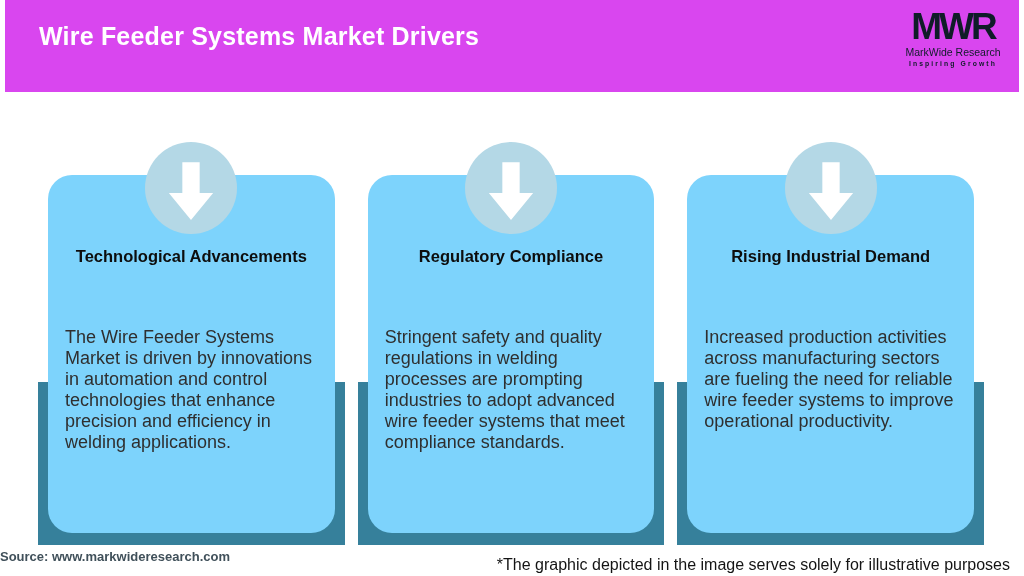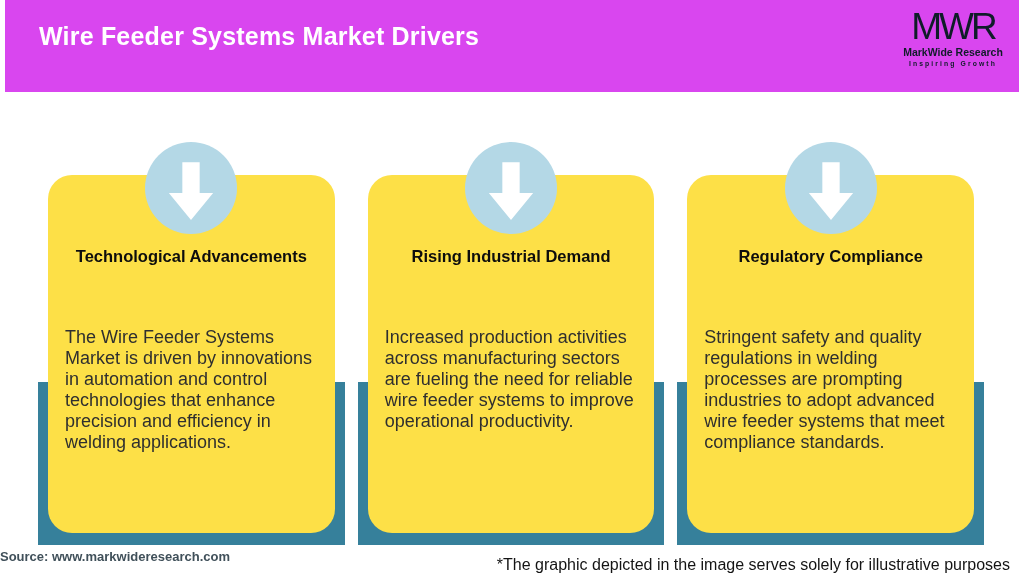--- a/index.html
+++ b/index.html
@@ -16,38 +16,38 @@
   }
   .header-title {
     position:absolute; left:34px; top:22px;
     font-size:25px; font-weight:bold; color:#ffffff; letter-spacing:0.2px;
   }
   .logo {
     position:absolute; right:14px; top:8px; width:104px;
     text-align:center; color:#0f1c28; line-height:1;
   }
   .logo-acronym {
-    font-size:37px; font-weight:400; letter-spacing:-3px;
+    font-size:37px; font-weight:700; letter-spacing:-3px;
     transform:scaleY(0.98); display:inline-block;
   }
-  .logo-name  { font-size:10.5px; font-weight:bold; margin-top:2px; }
+  .logo-name  { font-size:10.5px; font-weight:normal; margin-top:2px; }
   .logo-tagline { font-size:6.8px; font-weight:bold; letter-spacing:2.1px; margin-top:3px; }
 
   
   .cards {
     position:absolute; top:175px; left:48px; right:50px; height:358px;
     display:flex; gap:33px;
   }
   .card-group { position:relative; flex:1; }
   .card-backdrop {
     position:absolute; left:-10px; right:-10px; top:207px; height:163px;
     background:#36809b; z-index:0;
   }
   .card {
-    position:absolute; inset:0; background:#fde047; border-radius:24px; z-index:1;
+    position:absolute; inset:0; background:#7dd3fc; border-radius:24px; z-index:1;
   }
   .arrow-circle {
     position:absolute; top:-33px; left:50%; margin-left:-46px;
     width:92px; height:92px; border-radius:50%;
     background:#b4d8e6; z-index:2;
     display:flex; align-items:center; justify-content:center;
   }
   .arrow-circle svg { width:52px; height:64px; margin-top:8px; }
   .card-title {
     position:absolute; top:72px; left:6px; right:6px;
@@ -91,35 +91,35 @@
     <div class="arrow-circle">
       <svg viewBox="0 0 54 62" aria-hidden="true">
         <path d="M18 0 H36 V32 H50 L27 60 L4 32 H18 Z" fill="#ffffff"></path>
       </svg>
     </div>
   </div>
 
   <div class="card-group">
     <div class="card-backdrop"></div>
     <div class="card">
-      <div class="card-title">Rising Industrial Demand</div>
-      <div class="card-body">Increased production activities across manufacturing sectors are fueling the need for reliable wire feeder systems to improve operational productivity.</div>
+      <div class="card-title">Regulatory Compliance</div>
+      <div class="card-body">Stringent safety and quality regulations in welding processes are prompting industries to adopt advanced wire feeder systems that meet compliance standards.</div>
     </div>
     <div class="arrow-circle">
       <svg viewBox="0 0 54 62" aria-hidden="true">
         <path d="M18 0 H36 V32 H50 L27 60 L4 32 H18 Z" fill="#ffffff"></path>
       </svg>
     </div>
   </div>
 
   <div class="card-group">
     <div class="card-backdrop"></div>
     <div class="card">
-      <div class="card-title">Regulatory Compliance</div>
-      <div class="card-body">Stringent safety and quality regulations in welding processes are prompting industries to adopt advanced wire feeder systems that meet compliance standards.</div>
+      <div class="card-title">Rising Industrial Demand</div>
+      <div class="card-body">Increased production activities across manufacturing sectors are fueling the need for reliable wire feeder systems to improve operational productivity.</div>
     </div>
     <div class="arrow-circle">
       <svg viewBox="0 0 54 62" aria-hidden="true">
         <path d="M18 0 H36 V32 H50 L27 60 L4 32 H18 Z" fill="#ffffff"></path>
       </svg>
     </div>
   </div>
 
 </div>
 

